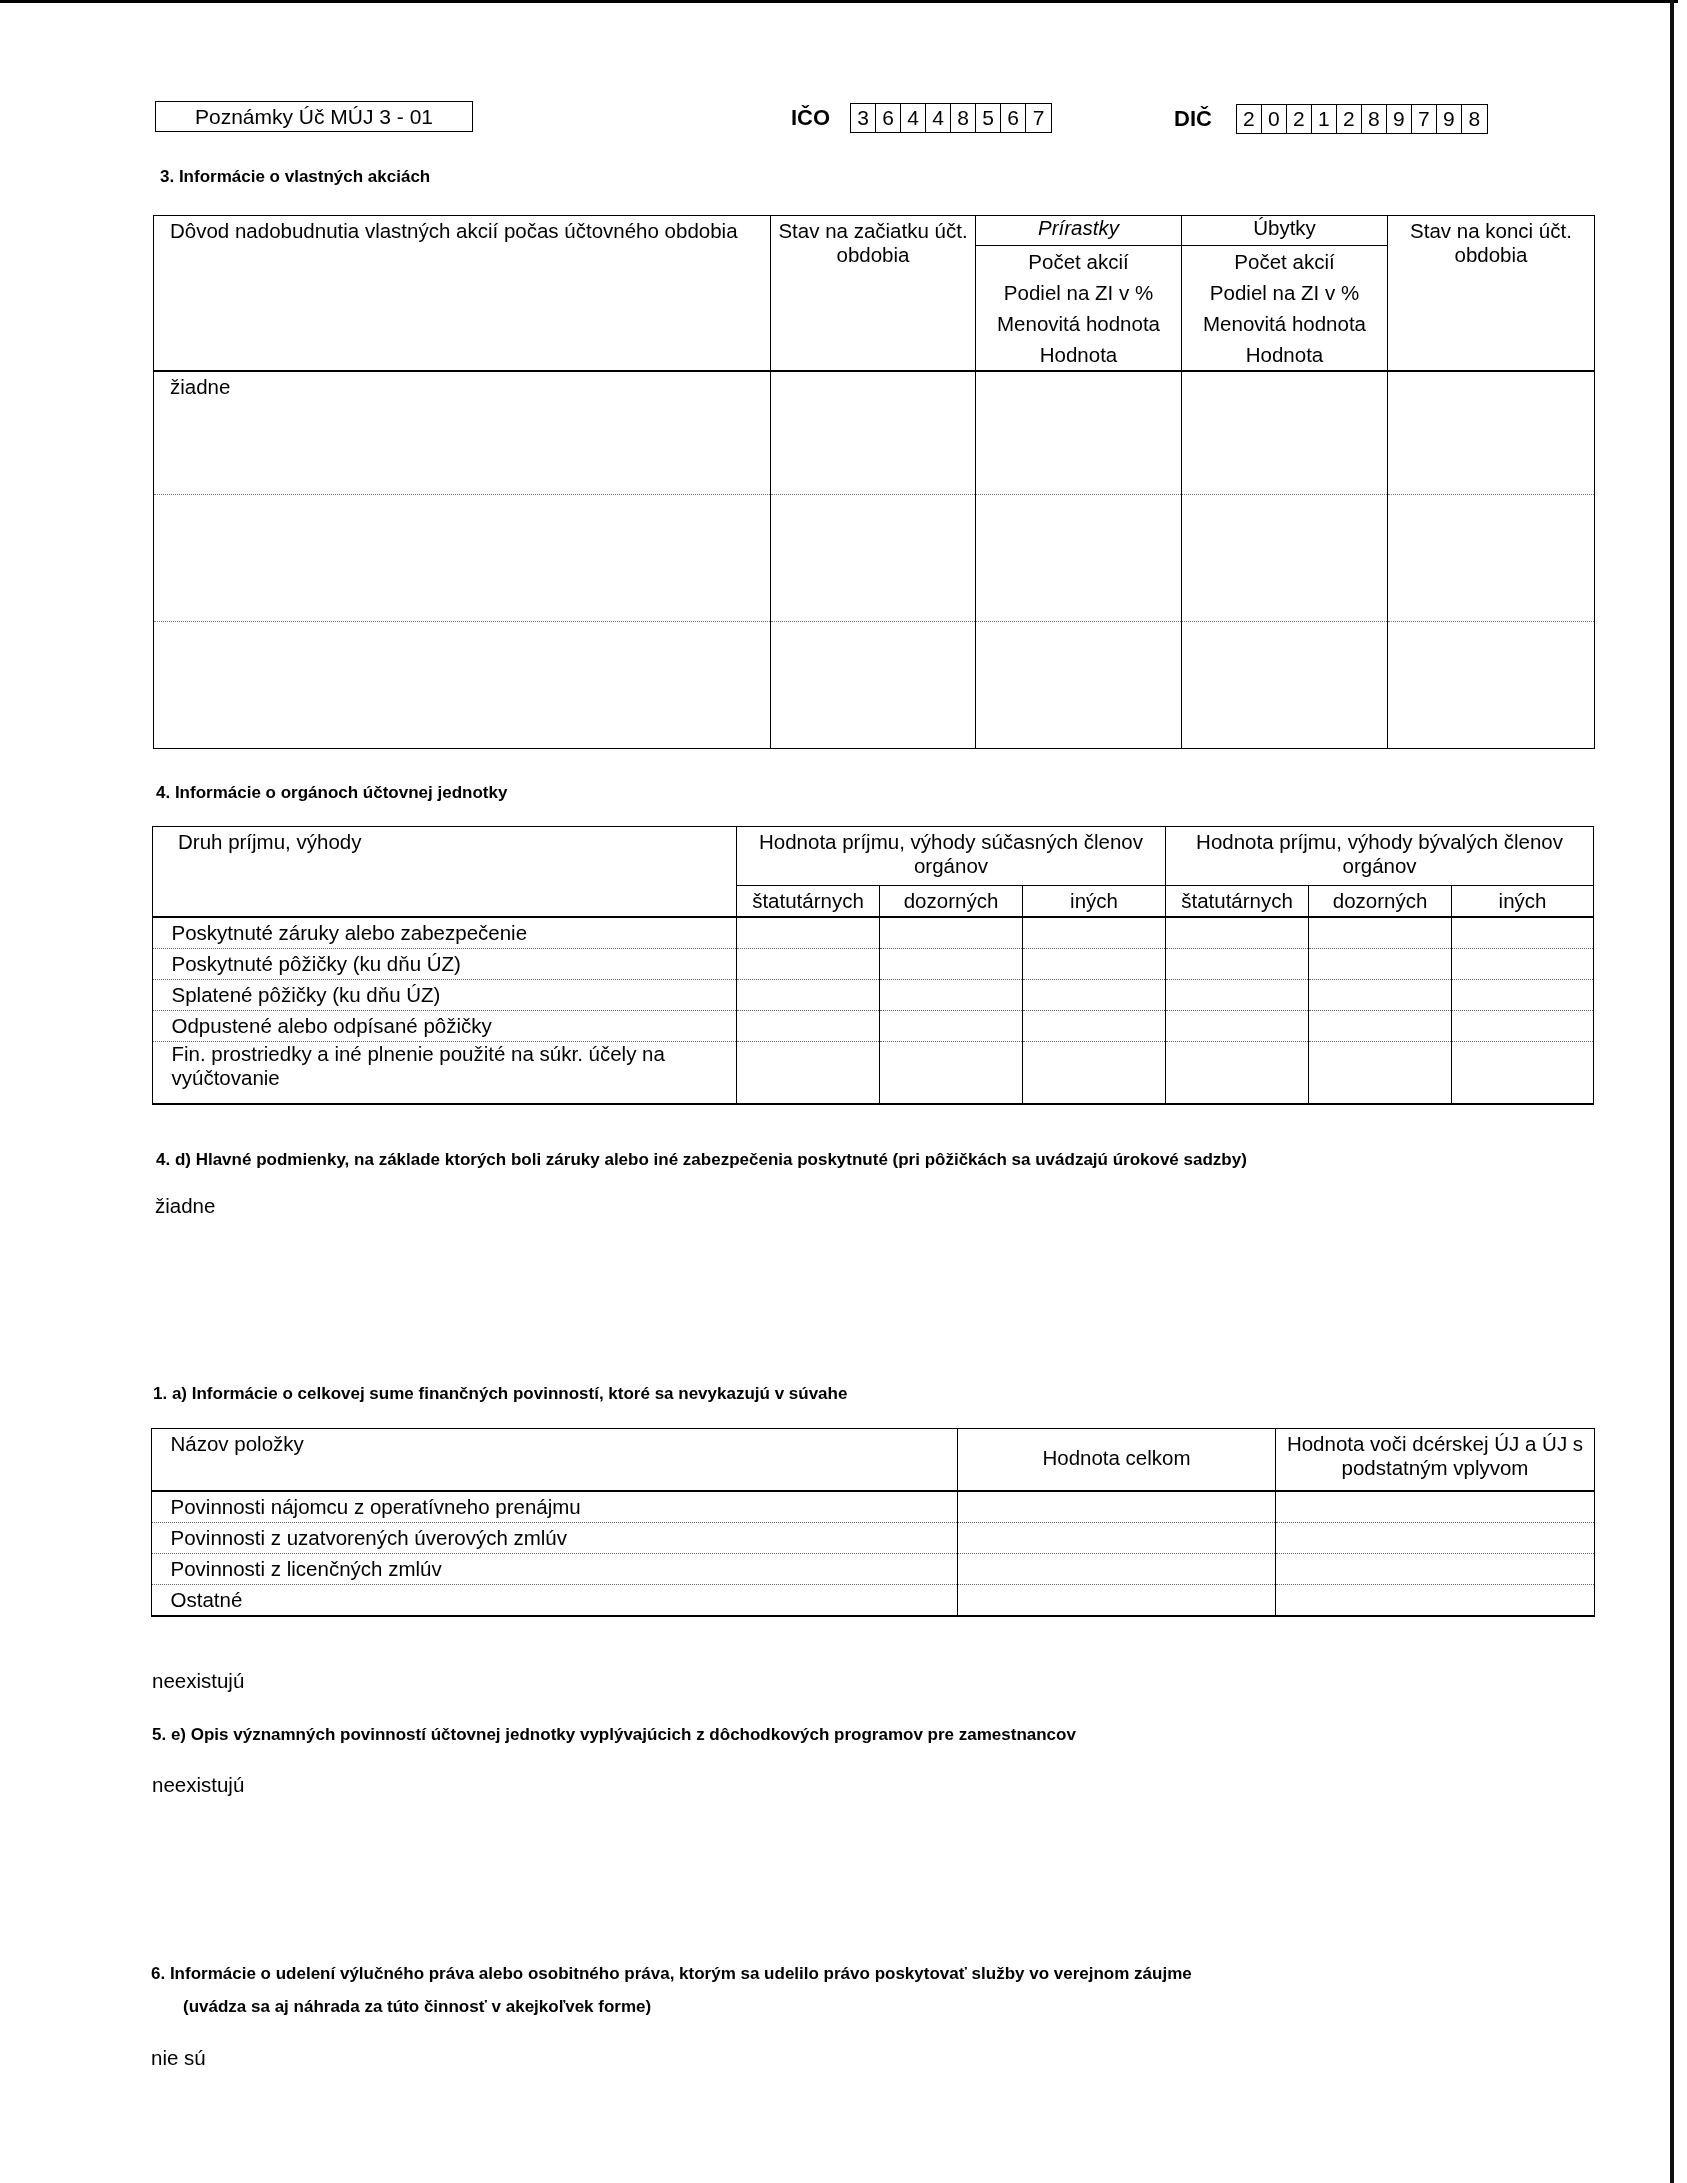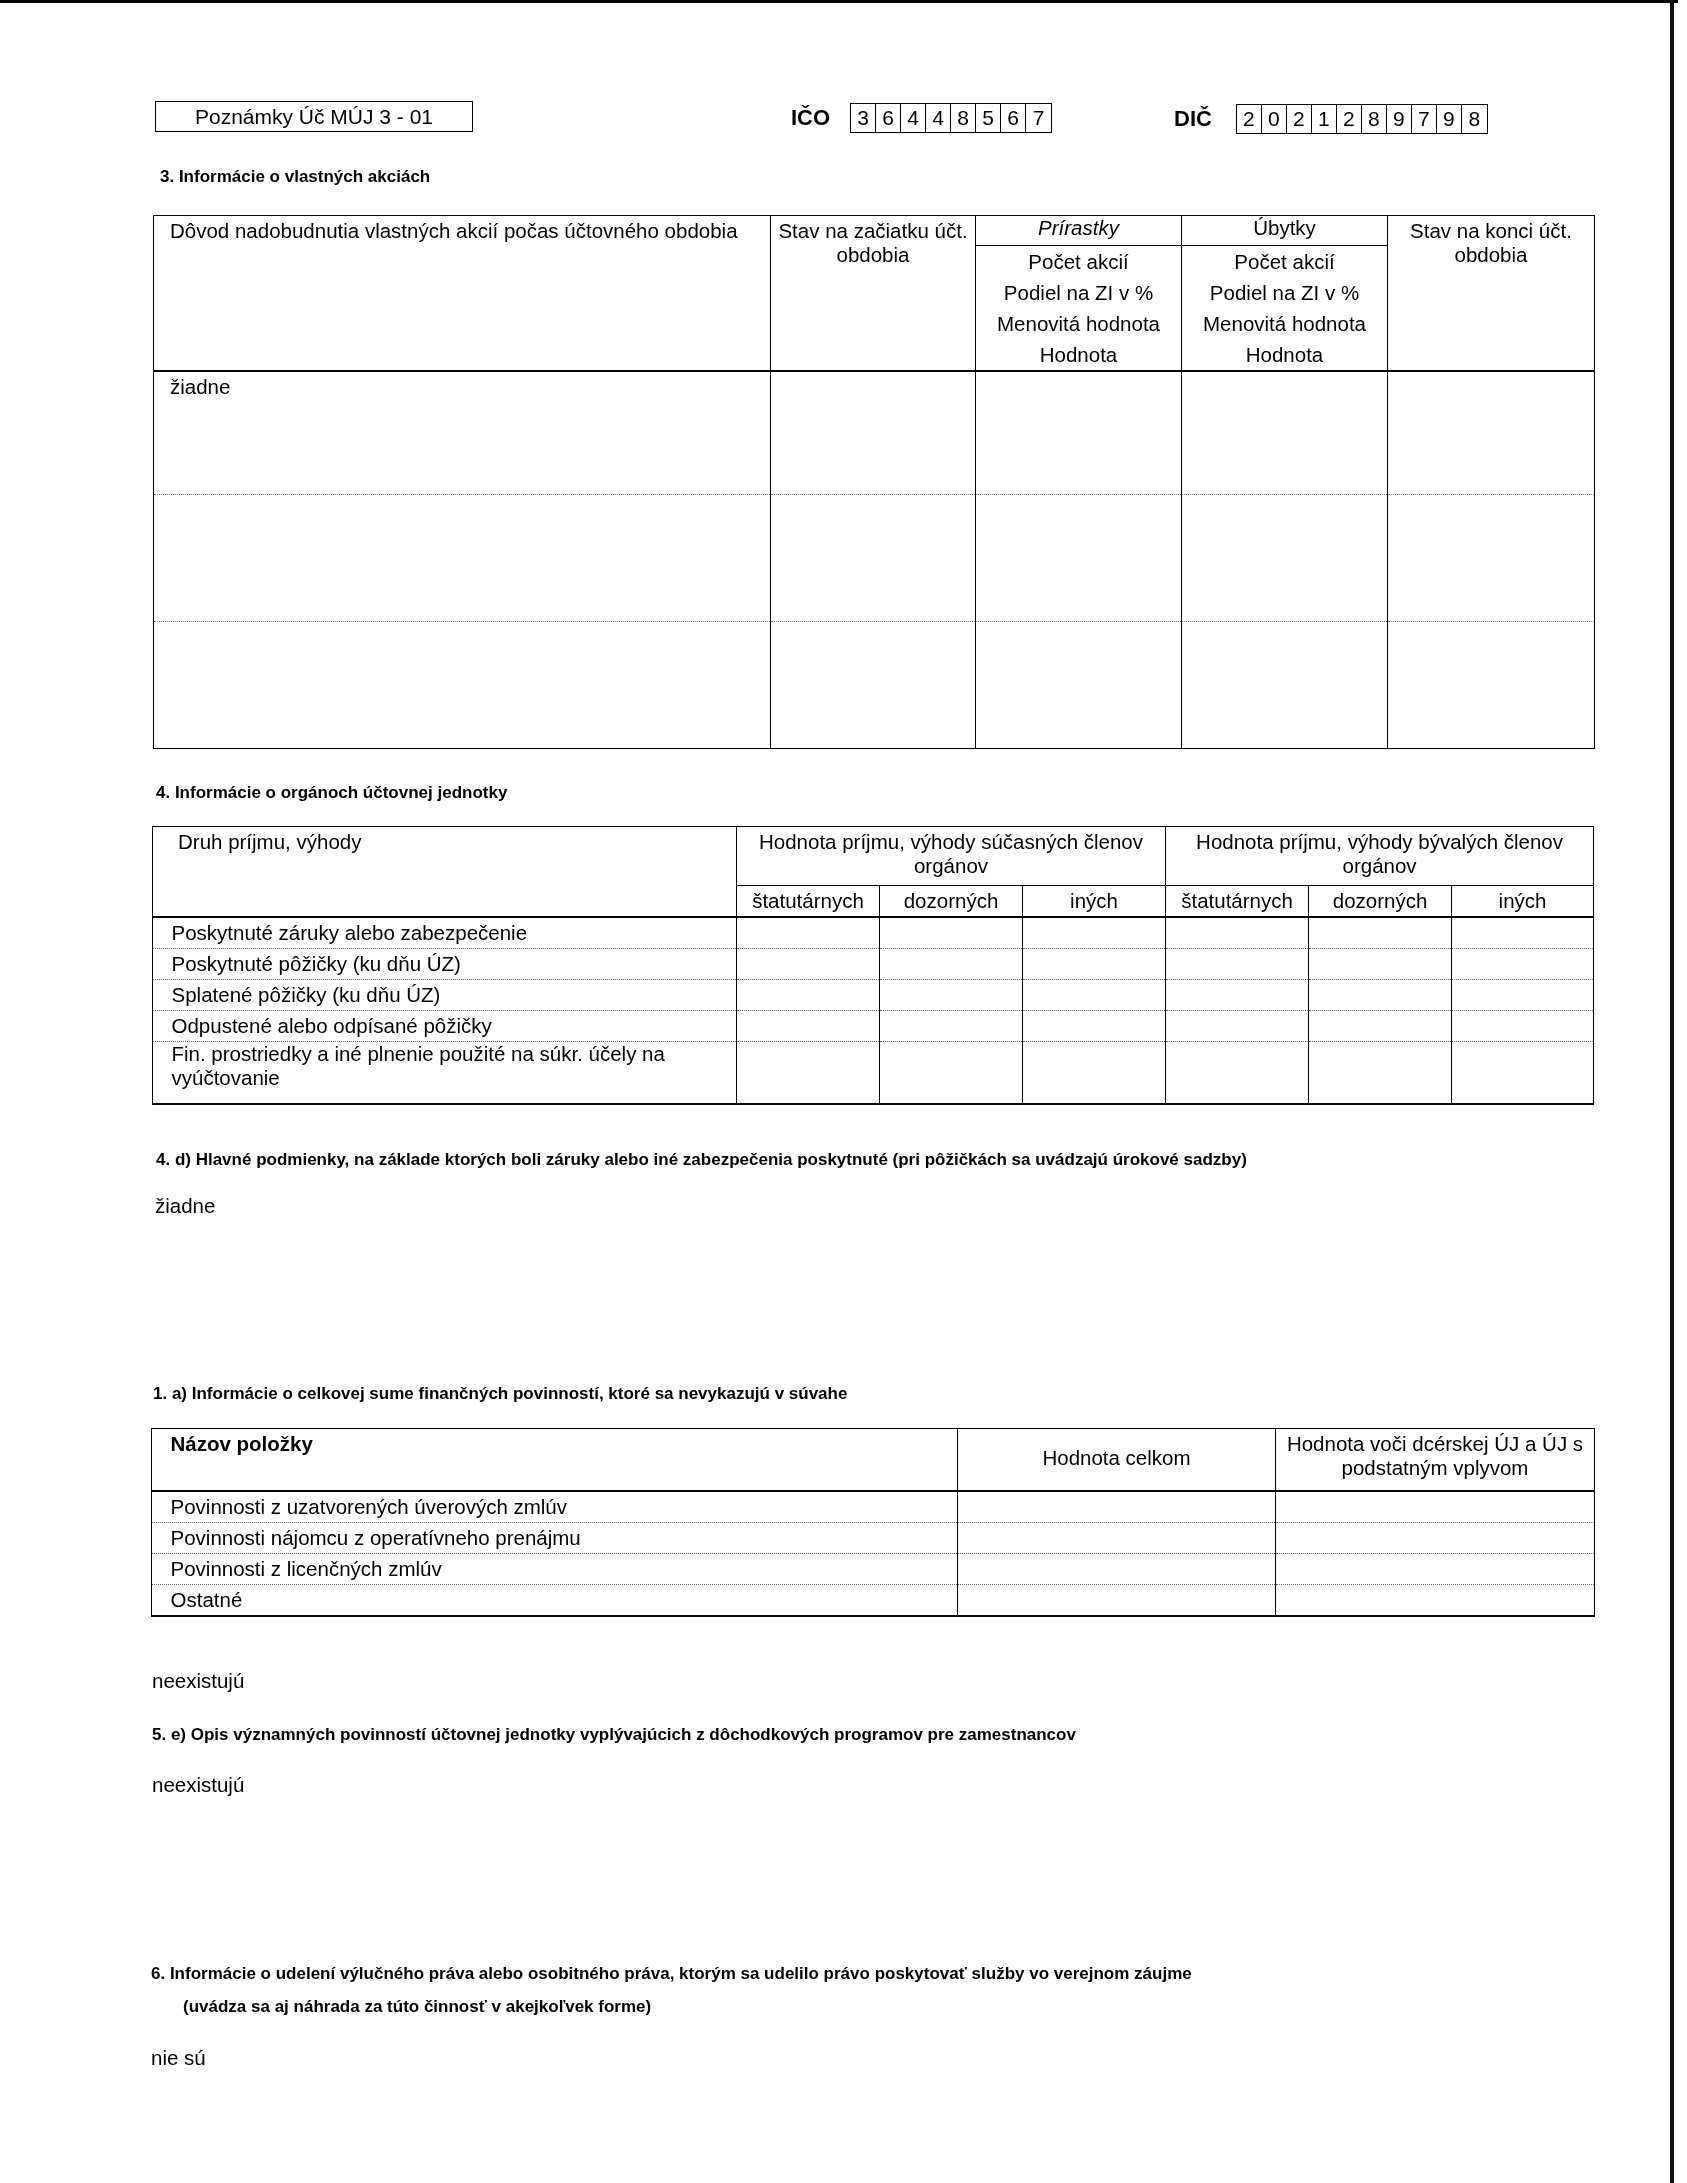--- a/index.html
+++ b/index.html
@@ -238,37 +238,37 @@
 <div class="abs heading" style="left:153px;top:1384px;">1. a) Informácie o celkovej sume finančných povinností, ktoré sa nevykazujú v súvahe</div>
 
 <table id="t5">
   <colgroup>
     <col style="width:806px">
       <col style="width:318px">
       <col style="width:319px">
   </colgroup>
   <tbody>
       <tr style="border-bottom:2px solid #000;">
-    <td class="pad" style="padding-left:18.5px;height:58px;font-weight:bold;">
+    <td class="pad" style="padding-left:18.5px;height:58px;">
       <span>Názov položky</span>
     </td>
     <td class="c" style="padding-top:17px;">
       <span>Hodnota celkom</span>
     </td>
     <td class="c" style="padding-top:2.6px;">
       <span>Hodnota voči dcérskej ÚJ a ÚJ s podstatným vplyvom</span>
     </td>
   </tr>
   <tr class="row5">
+    <td style="vertical-align:middle;">Povinnosti nájomcu z operatívneho prenájmu</td>
+    <td></td>
+        <td></td>
+  </tr>
+  <tr class="row5">
     <td style="vertical-align:middle;">Povinnosti z uzatvorených úverových zmlúv</td>
-    <td></td>
-        <td></td>
-  </tr>
-  <tr class="row5">
-    <td style="vertical-align:middle;">Povinnosti nájomcu z operatívneho prenájmu</td>
     <td></td>
         <td></td>
   </tr>
   <tr class="row5">
     <td style="vertical-align:middle;">Povinnosti z licenčných zmlúv</td>
     <td></td>
         <td></td>
   </tr>
   <tr class="row5">
     <td style="vertical-align:middle;border-bottom:2px solid #000;">Ostatné</td>

